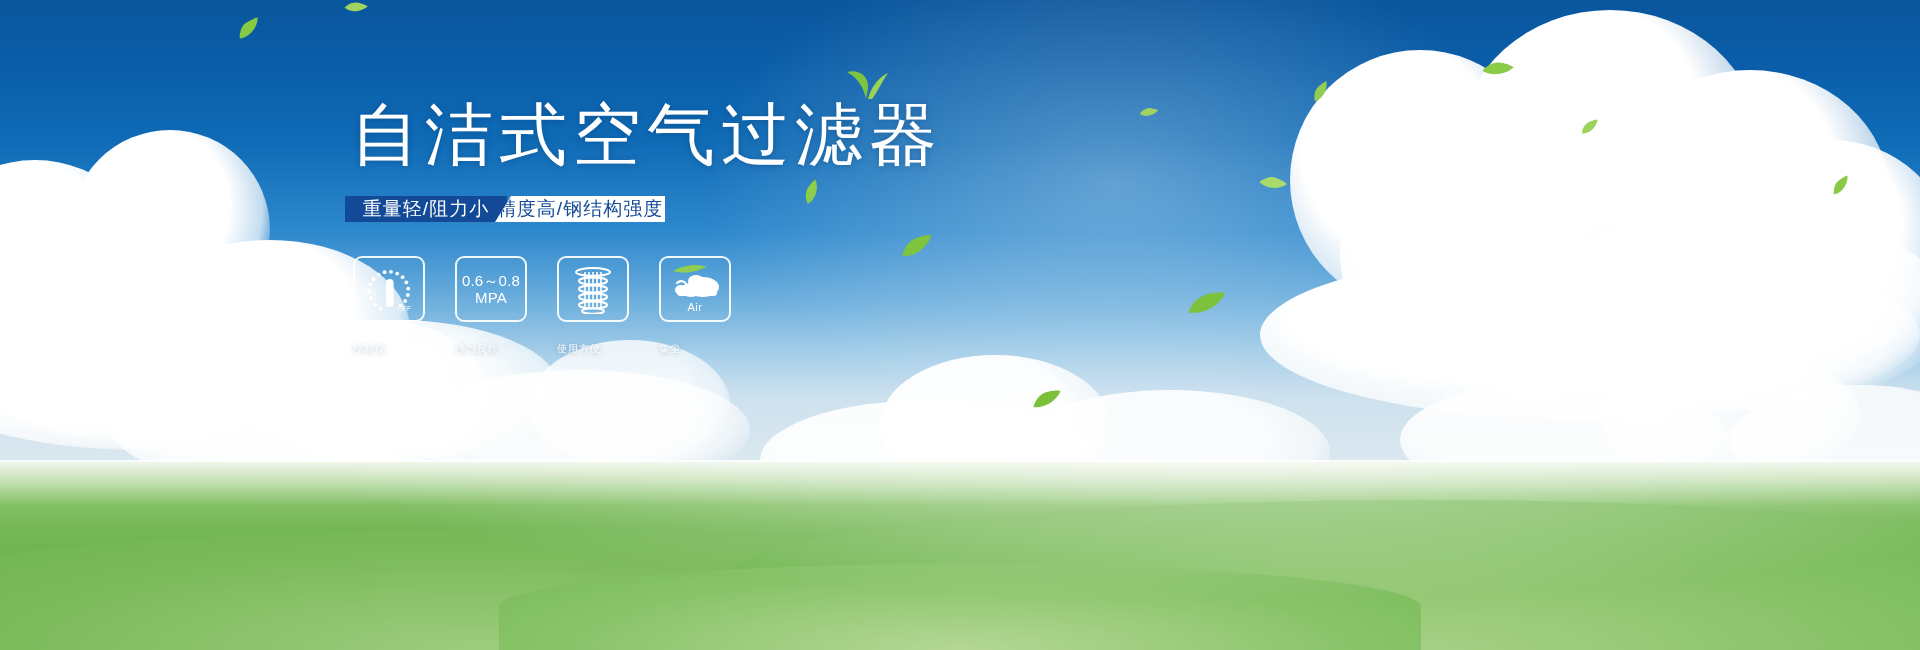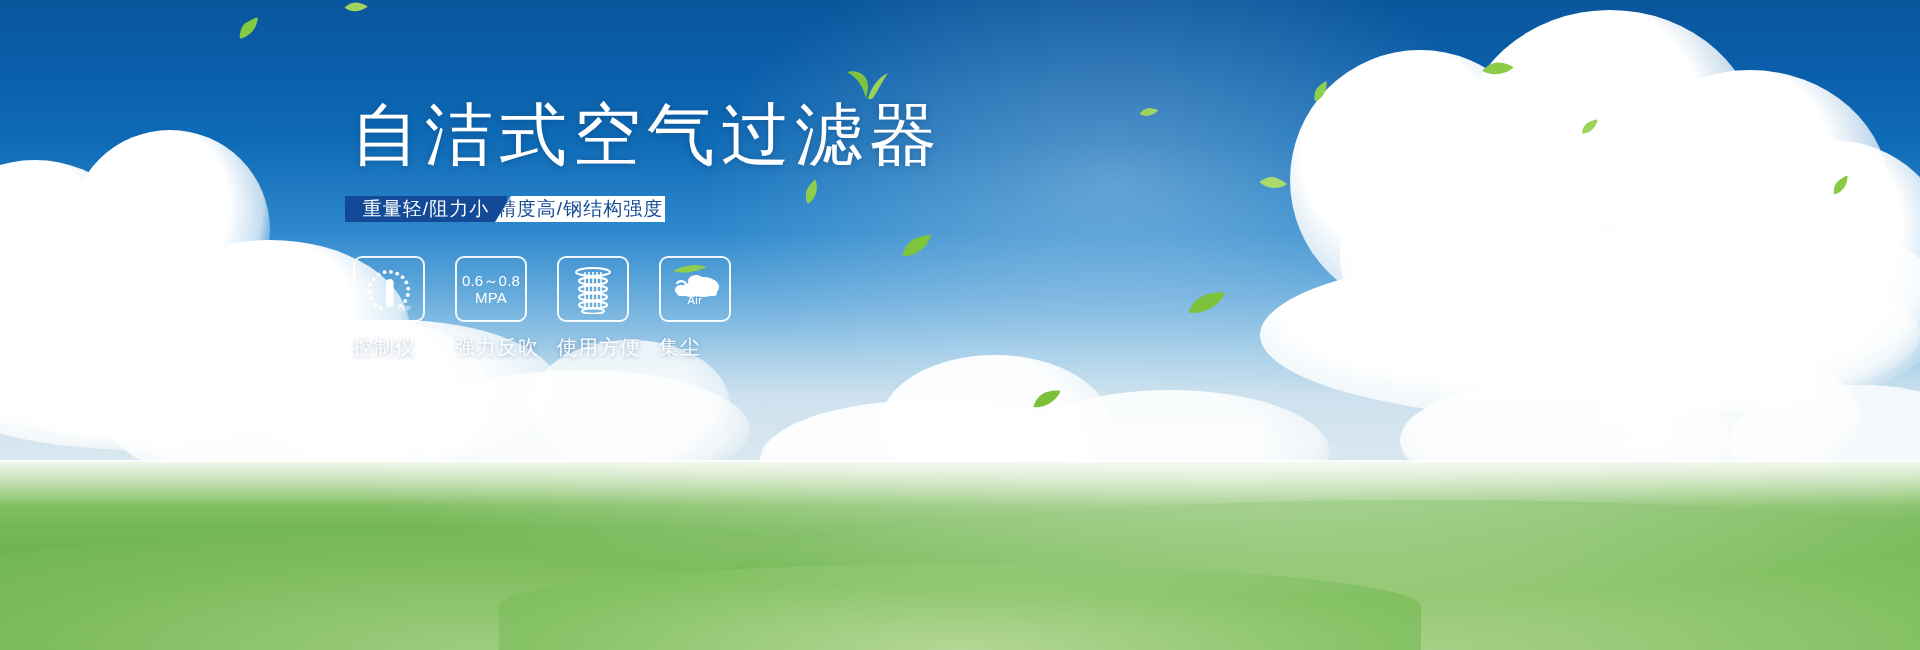--- a/index.html
+++ b/index.html
@@ -63,24 +63,24 @@
   .tab-dark{background:#134a97;color:#ffffff;width:162px;position:relative;z-index:1;}
   .tab-light{background:#ffffff;color:#134a97;width:170px;margin-left:-12px;
     clip-path:polygon(16px 0, 100% 0, 100% 100%, 0 100%);position:relative;z-index:2;}
 
   
   .features{display:flex;gap:30px;margin-top:34px;margin-left:8px;}
   .feature{width:72px;display:flex;flex-direction:column;align-items:flex-start;}
   .fbox{width:72px;height:66px;border:2px solid rgba(255,255,255,.92);border-radius:9px;
     display:flex;align-items:center;justify-content:center;box-sizing:border-box;position:relative;}
   .fbox-text{color:#ffffff;font-size:15px;line-height:17px;text-align:center;letter-spacing:.2px;white-space:nowrap;}
-  .flabel{color:#ffffff;font-size:20px;letter-spacing:1px;margin-top:12px;white-space:nowrap;
+  .flabel{color:#ffffff;font-size:10px;letter-spacing:1px;margin-top:20px;white-space:nowrap;
     text-shadow:0 1px 4px rgba(6,50,95,.35);}
   .fbox svg{display:block;}
-  .air-text{position:absolute;bottom:14px;left:0;right:0;text-align:center;color:#fff;font-size:11px;letter-spacing:.5px;}
+  .air-text{position:absolute;bottom:7px;left:0;right:0;text-align:center;color:#fff;font-size:11px;letter-spacing:.5px;}
 </style>
 </head>
 <body>
 
 <div class="banner">
 
   <div class="sky"></div>
   <div class="sky-glow"></div>
 
   <div class="cloudbank" style="left:-70px;top:120px;width:620px;height:340px;">

